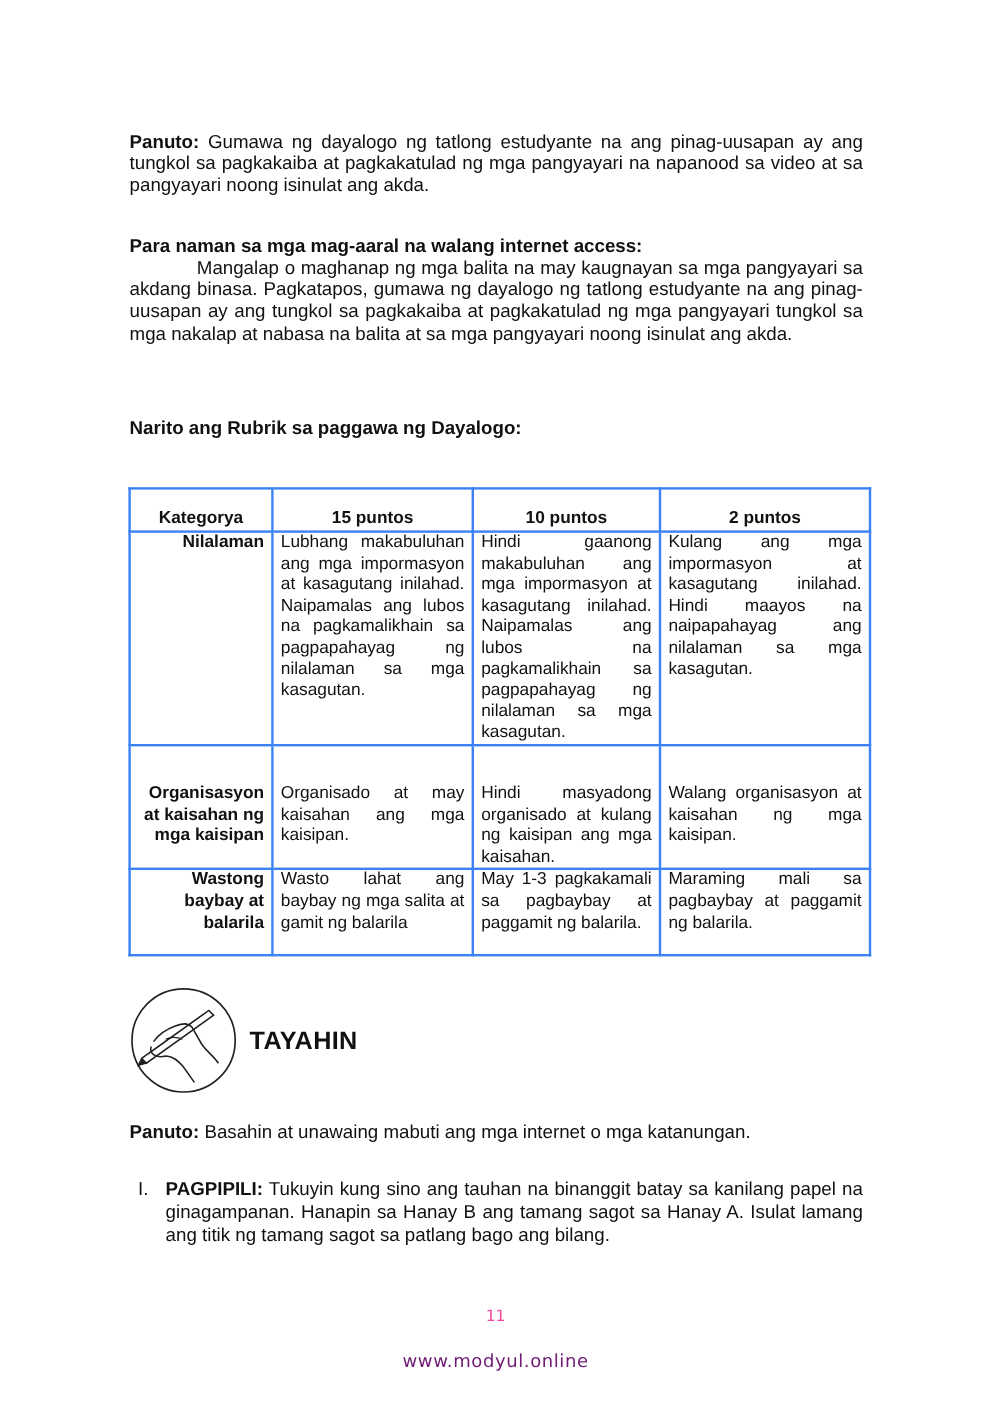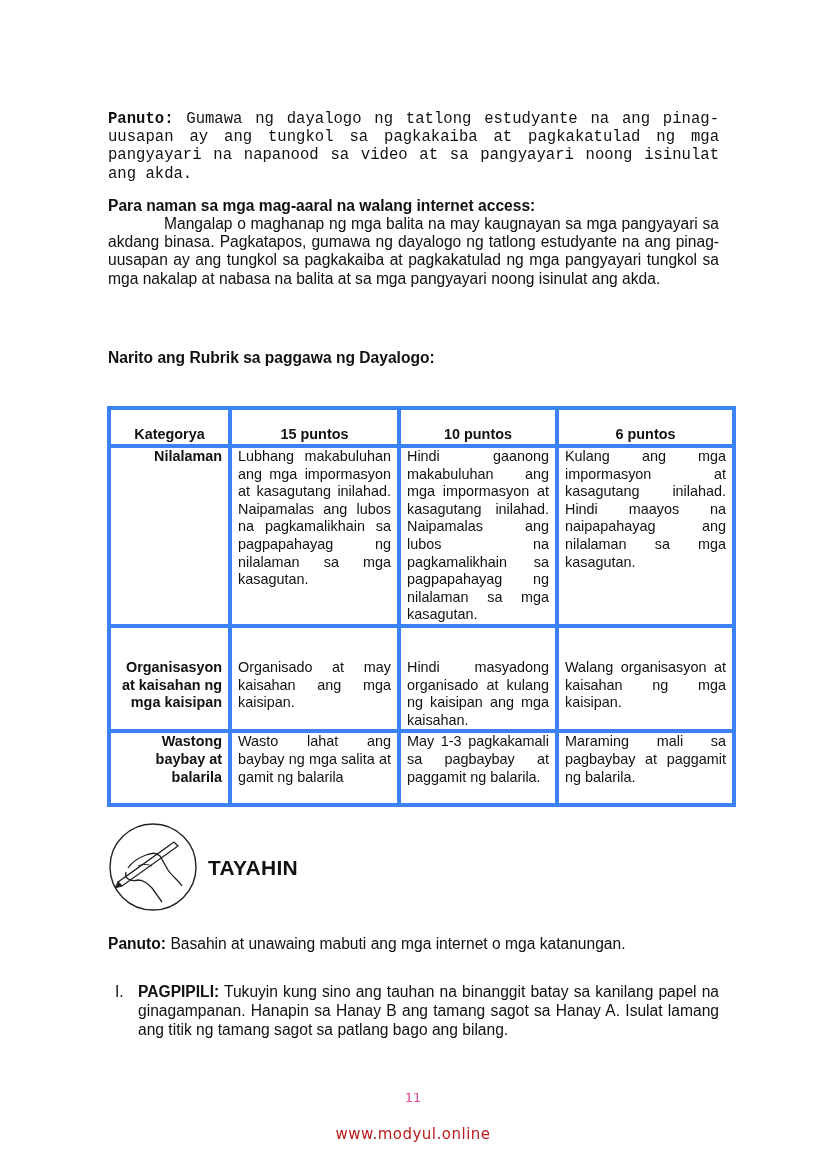--- a/index.html
+++ b/index.html
@@ -3,54 +3,54 @@
 <meta charset="utf-8">
 <style>
   html, body { margin: 0; padding: 0; background: #ffffff; }
   body { width: 826px; height: 1169px; position: relative; overflow: hidden;
          font-family: "Liberation Sans", sans-serif; color: #111; }
   .p { position: absolute; left: 108px; width: 611px; font-size: 15.6px; line-height: 18.2px; text-align: justify; }
   .p b { font-weight: bold; }
   .indent { text-indent: 56px; }
   .rubric-title { position: absolute; left: 108px; top: 349px; font-size: 15.6px; font-weight: bold; }
   table.rubric { position: absolute; left: 107px; top: 406px; border-collapse: collapse; font-size: 14.4px; line-height: 17.6px; }
-  table.rubric td, table.rubric th { border: 4px solid #3b82f6; vertical-align: top; padding: 0 6px; }
+  table.rubric td, table.rubric th { border: 2px solid #3b82f6; vertical-align: top; padding: 0 6px; }
   table.rubric th { font-weight: bold; vertical-align: bottom; text-align: center; height: 34px; padding-bottom: 0; }
   table.rubric td.cat { font-weight: bold; text-align: right; }
   table.rubric td.desc { text-align: justify; }
   .c0 { width: 105px; } .c1 { width: 153px; } .c2 { width: 142px; } .c3 { width: 161px; }
   .row1 td { height: 176px; }
   .row2 td { height: 87px; padding-top: 1px; }
   .row2 td.cat, .row2 td.desc { padding-top: 31px; height: 70px; }
   .row3 td { padding-top: 17px; height: 70px; }
   .icon-wrap { position: absolute; left: 108px; top: 822px; width: 90px; height: 90px; }
   .tayahin { position: absolute; left: 208px; top: 856px; font-size: 21px; font-weight: bold; letter-spacing: 0.3px; }
   .list-item { position: absolute; left: 115px; top: 982px; width: 604px; font-size: 15.6px; line-height: 19px; }
   .list-item .num { position: absolute; left: 0; top: 0; }
   .list-item .txt { margin-left: 23px; text-align: justify; }
   .pagenum { position: absolute; left: 0; width: 826px; top: 1090px; text-align: center; font-size: 13px; color: #ec4899; font-family: "DejaVu Sans", sans-serif; }
-  .watermark { position: absolute; left: 0; width: 826px; top: 1125px; text-align: center; font-size: 15px; color: #b91c1c; font-family: "DejaVu Sans", sans-serif; letter-spacing: 0.5px; }
+  .watermark { position: absolute; left: 0; width: 826px; top: 1125px; text-align: center; font-size: 15px; color: #701a75; font-family: "DejaVu Sans", sans-serif; letter-spacing: 0.5px; }
 </style>
 </head>
 <body>
 
-<p class="p" style="top:110px; margin:0;font-family:Liberation Mono, monospace;"><b>Panuto:</b><span> Gumawa ng dayalogo ng tatlong estudyante na ang pinag-uusapan ay ang tungkol sa pagkakaiba at pagkakatulad ng mga pangyayari na napanood sa video at sa pangyayari noong isinulat ang akda.</span></p>
+<p class="p" style="top:110px; margin:0;"><b>Panuto:</b><span> Gumawa ng dayalogo ng tatlong estudyante na ang pinag-uusapan ay ang tungkol sa pagkakaiba at pagkakatulad ng mga pangyayari na napanood sa video at sa pangyayari noong isinulat ang akda.</span></p>
 
 <p class="p" style="top:197px; margin:0; font-weight:bold;">Para naman sa mga mag-aaral na walang internet access:</p>
 <p class="p indent" style="top:215px; margin:0;">Mangalap o maghanap ng mga balita na may kaugnayan sa mga pangyayari sa akdang binasa. Pagkatapos, gumawa ng dayalogo ng tatlong estudyante na ang pinag-uusapan ay ang tungkol sa pagkakaiba at pagkakatulad ng mga pangyayari tungkol sa mga nakalap at nabasa na balita at sa mga pangyayari noong isinulat ang akda.</p>
 
 <div class="rubric-title">Narito ang Rubrik sa paggawa ng Dayalogo:</div>
 
 <table class="rubric">
   <tbody>
       <tr>
     <th class="c0">Kategorya</th>
     <th class="c1">15 puntos</th>
     <th class="c2">10 puntos</th>
-    <th class="c3">6 puntos</th>
+    <th class="c3">2 puntos</th>
   </tr>
   <tr class="row1">
     <td class="cat">Nilalaman</td>
     <td class="desc">Lubhang makabuluhan ang mga impormasyon at kasagutang inilahad. Naipamalas ang lubos na pagkamalikhain sa pagpapahayag ng nilalaman sa mga kasagutan.</td>
     <td class="desc">Hindi gaanong makabuluhan ang mga impormasyon at kasagutang inilahad. Naipamalas ang lubos na pagkamalikhain sa pagpapahayag ng nilalaman sa mga kasagutan.</td>
     <td class="desc">Kulang ang mga impormasyon at kasagutang inilahad. Hindi maayos na naipapahayag ang nilalaman sa mga kasagutan.</td>
   </tr>
   <tr class="row2">
     <td class="cat">Organisasyon at kaisahan ng mga kaisipan</td>
     <td class="desc">Organisado at may kaisahan ang mga kaisipan.</td>

